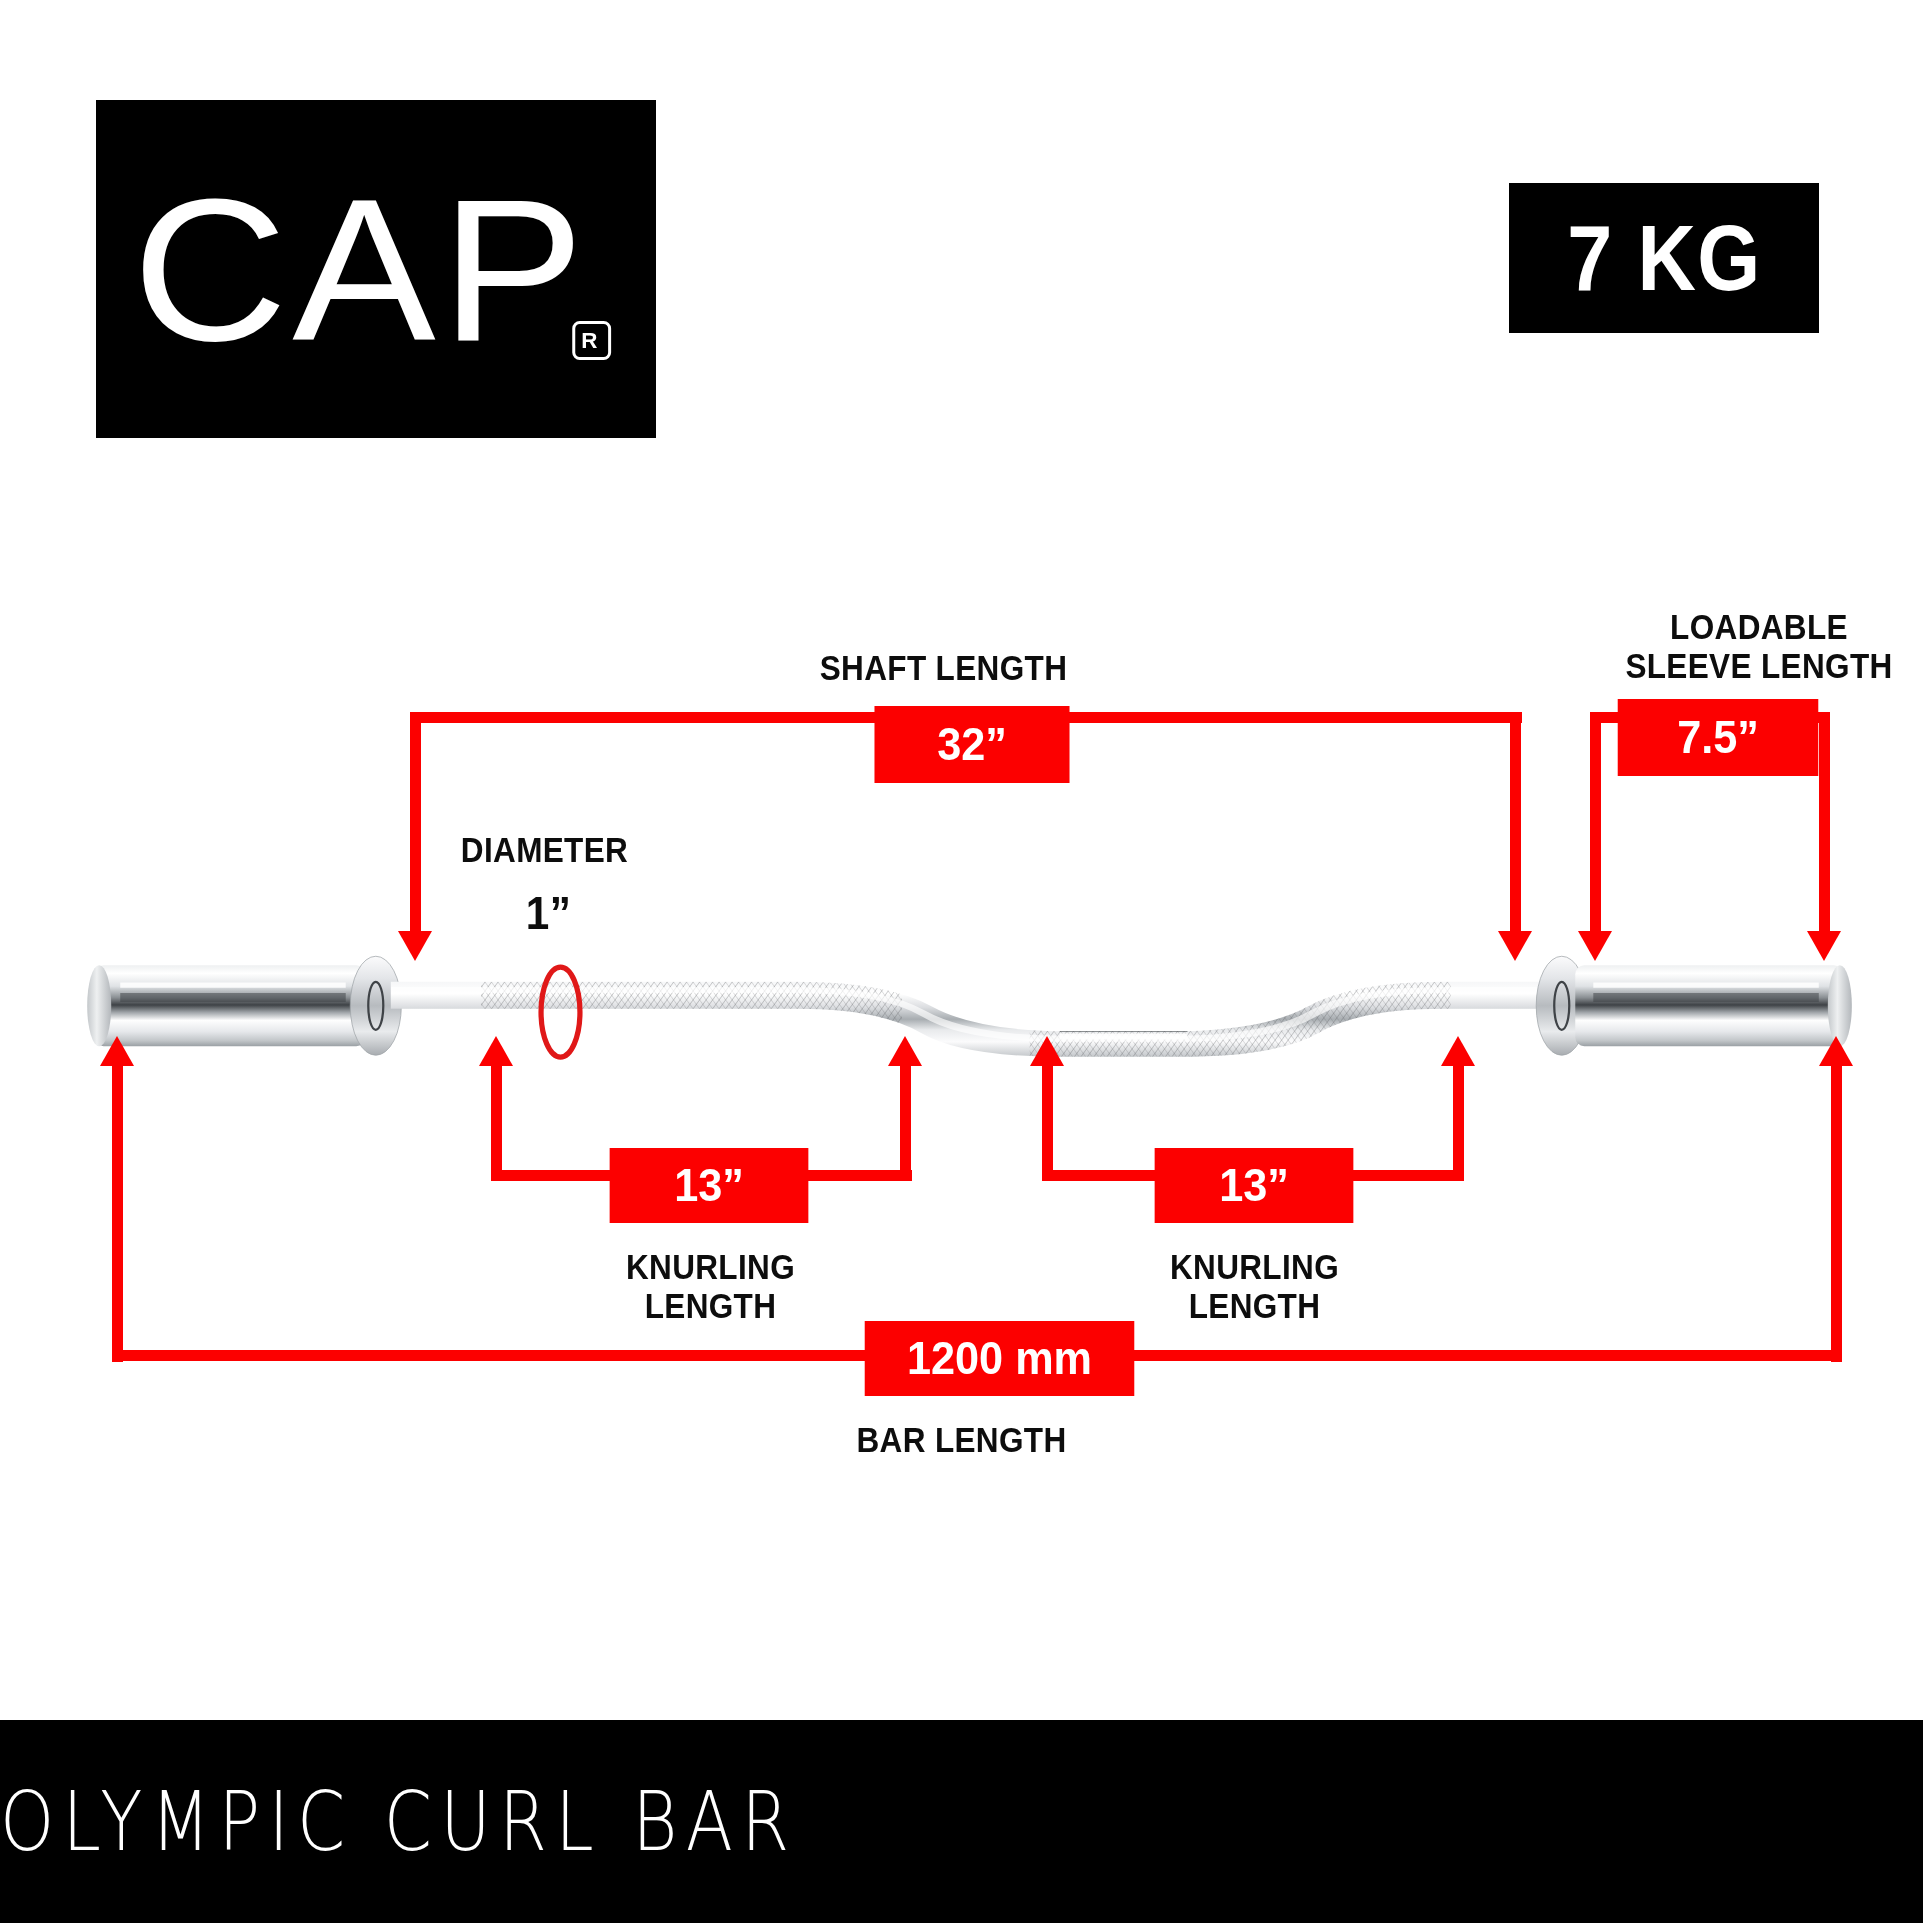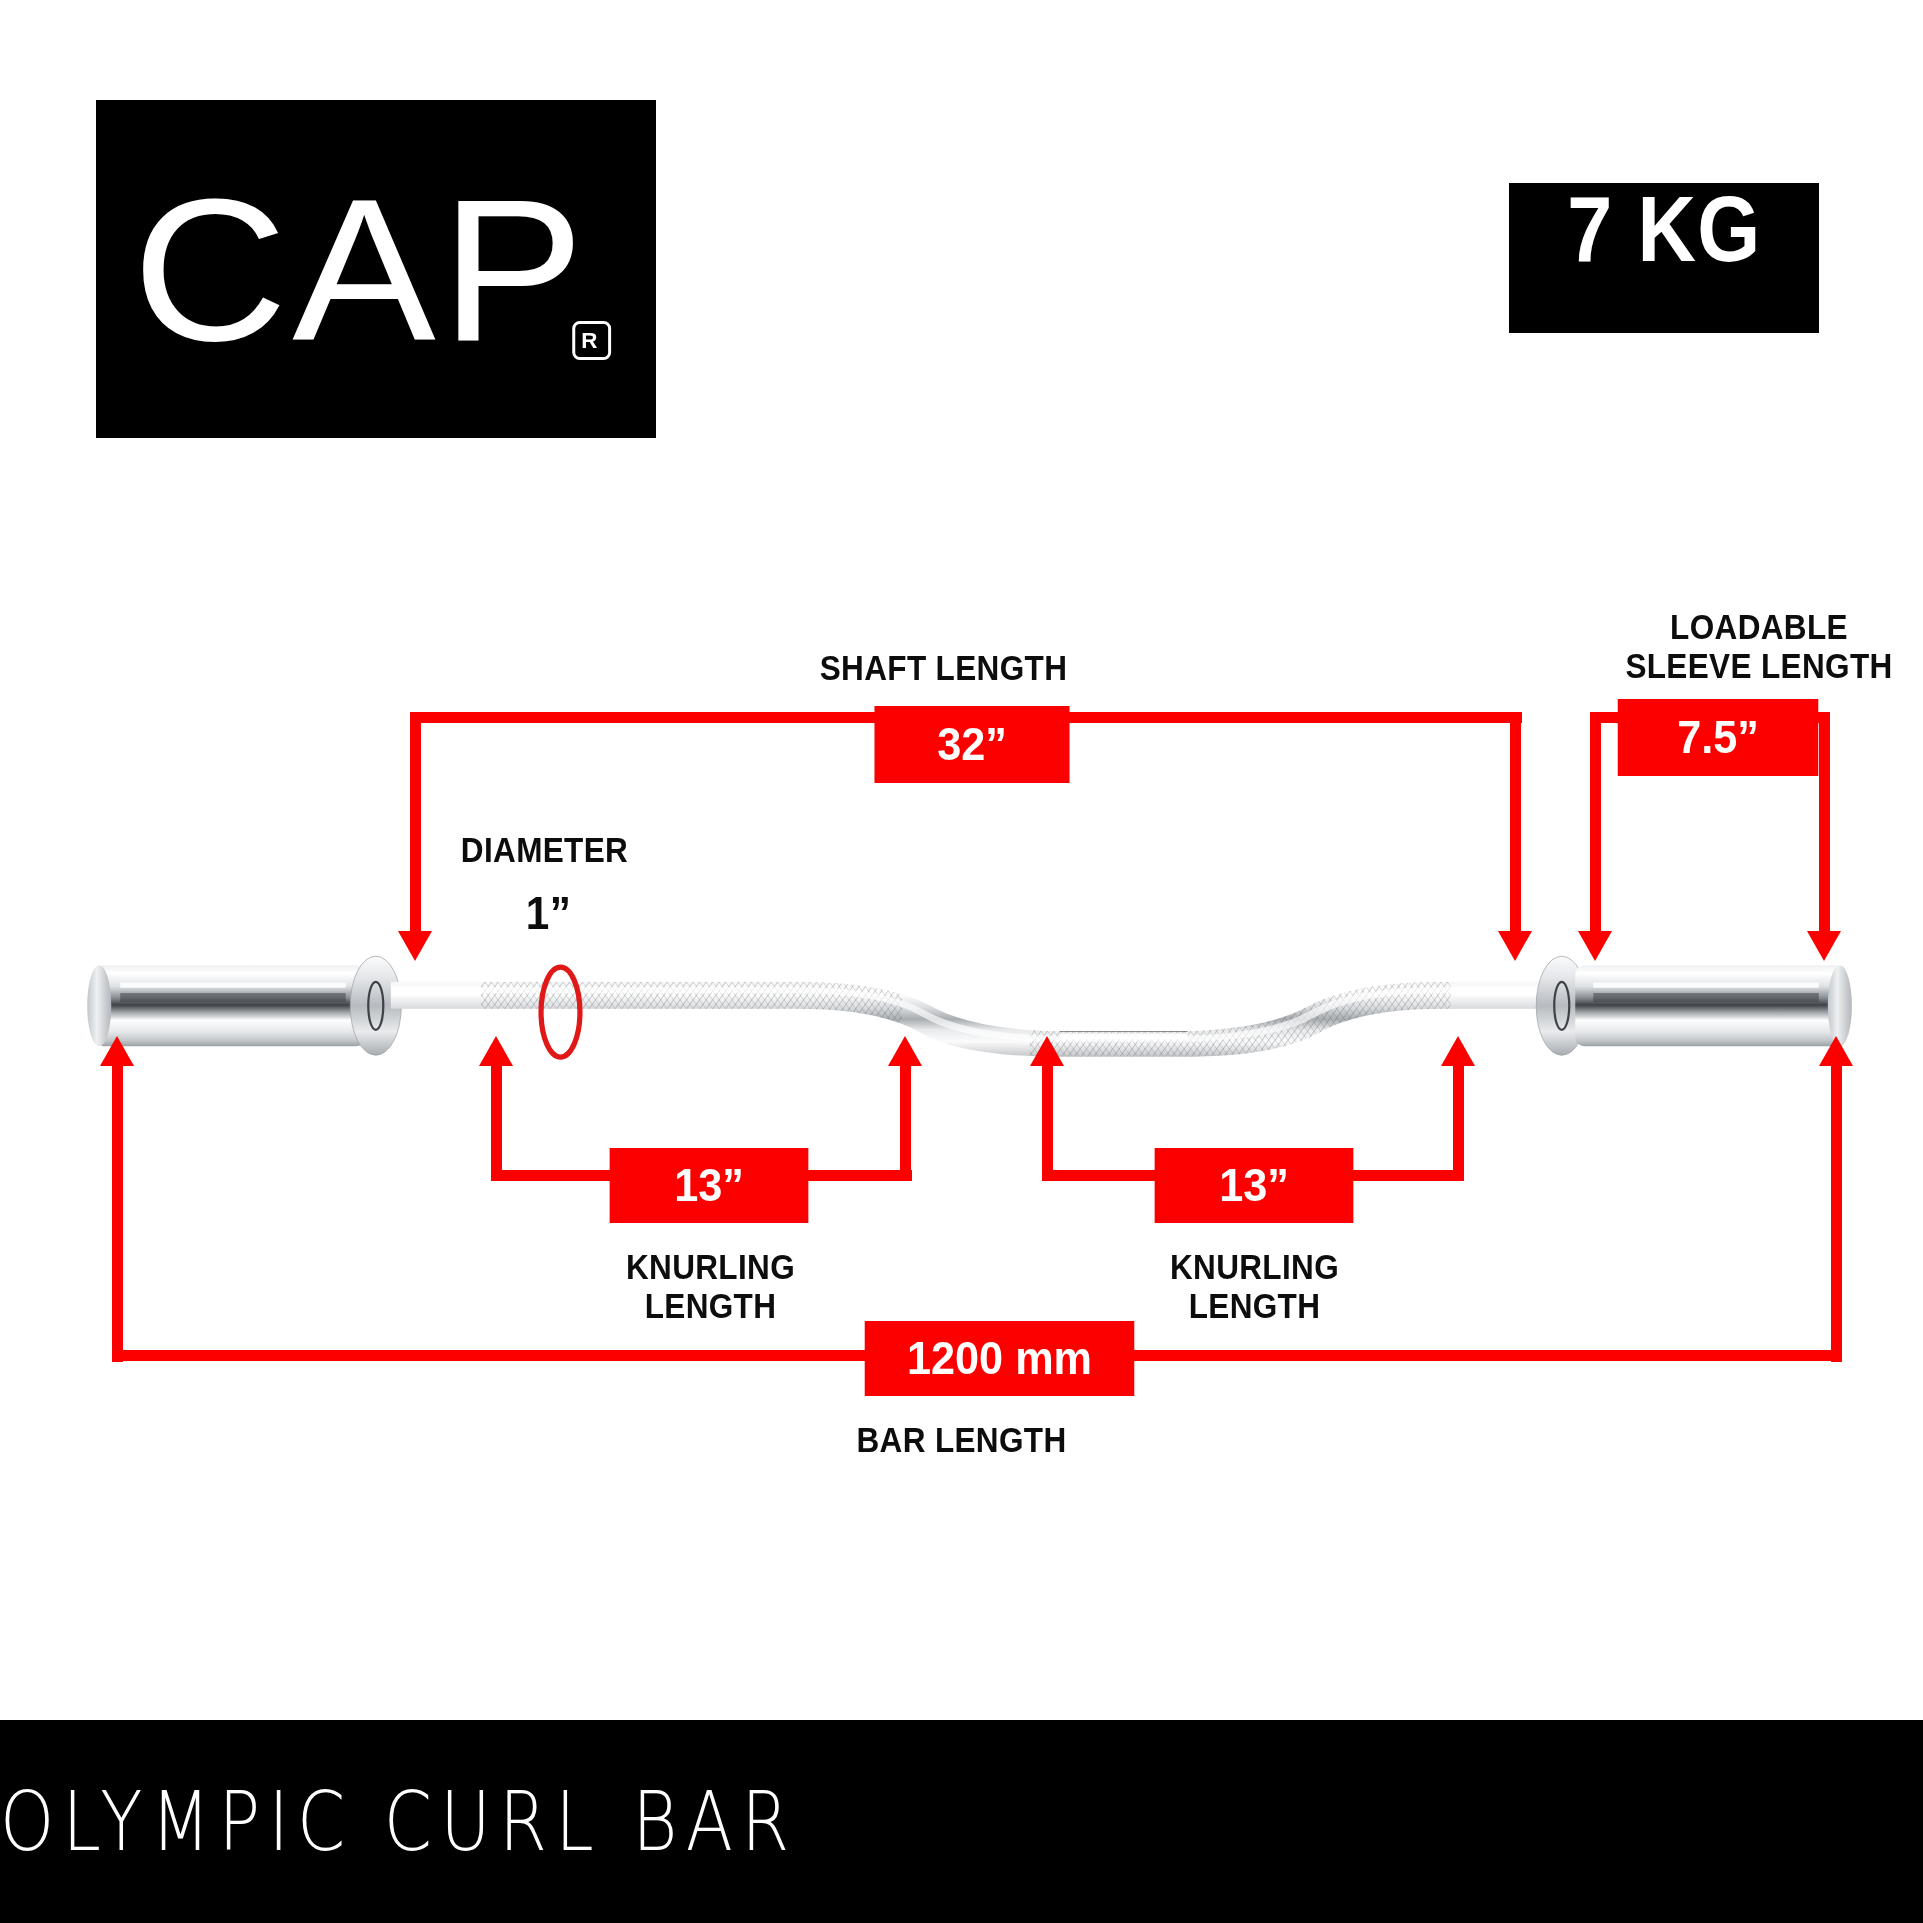--- a/index.html
+++ b/index.html
@@ -59,20 +59,21 @@
 
   
   #weight-badge {
     position: absolute;
     left: 1509px;
     top: 183px;
     width: 310px;
     height: 150px;
     background: #000000;
     display: flex;
+    align-items: center;
     justify-content: center;
   }
   #weight-badge-label {
     color: #ffffff;
     font-size: 92px;
     font-weight: 700;
     letter-spacing: 1.5px;
     transform: scaleX(0.88);
     line-height: 1;
   }

